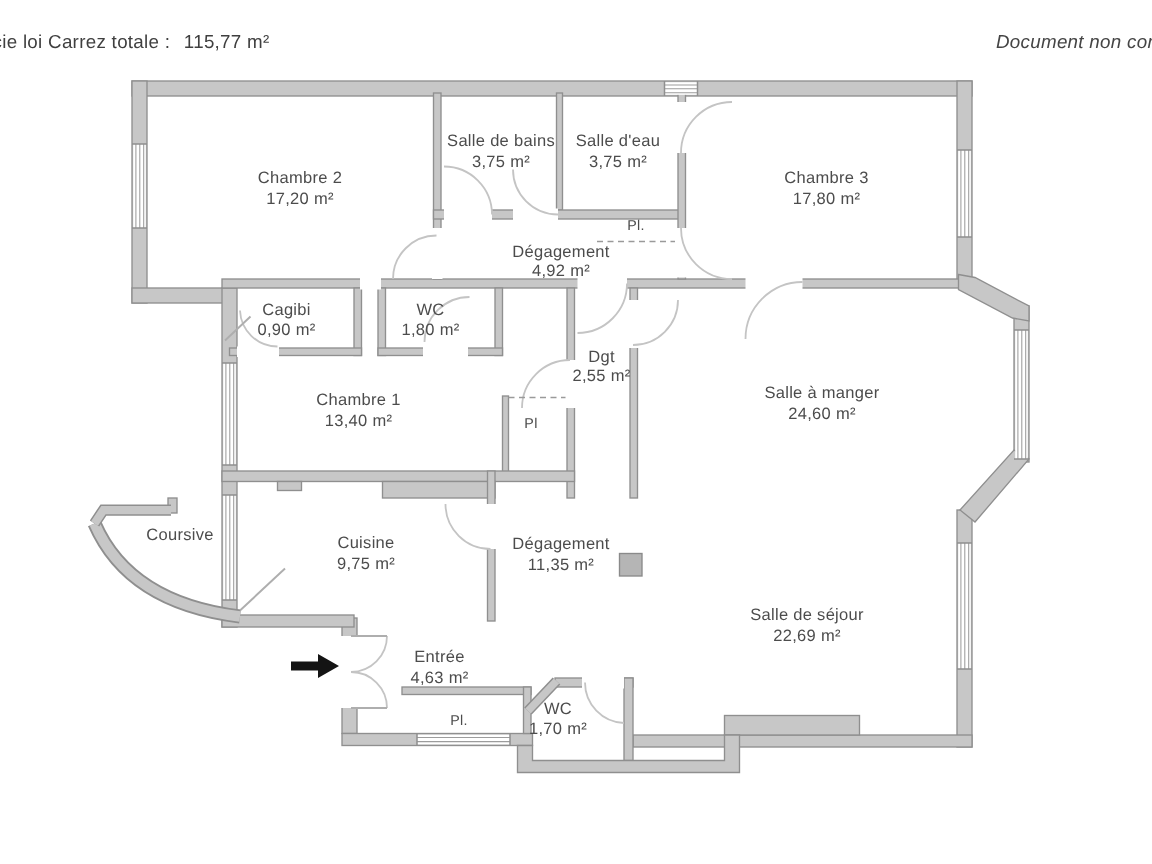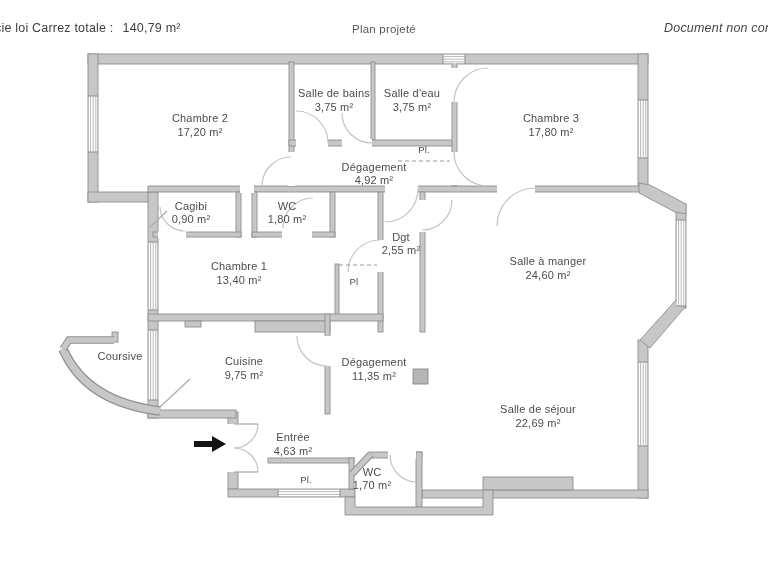--- a/index.html
+++ b/index.html
@@ -15,23 +15,22 @@
   svg{position:absolute;top:0;left:0;}
   text{font-family:"Liberation Sans",sans-serif;fill:#4c4c4c;font-size:11px;letter-spacing:.2px;}
   text.small{font-size:9.5px;}
 </style>
 </head>
 <body>
 
 <div id="stage">
 
   <div class="hdr hdr-left">
-    <span>Superficie loi Carrez totale :</span><span class="val">140,79 m²</span>
+    <span>Superficie loi Carrez totale :</span><span class="val">115,77 m²</span>
   </div>
-  <div class="hdr hdr-center">Plan projeté</div>
   <div class="hdr hdr-right">Document non contractuel</div>
 
   <svg width="768" height="576" viewBox="0 0 768 576">
 
     <g fill="#c7c7c7" stroke="#8f8f8f" stroke-width="0.9">
       <rect x="88" y="54" width="560" height="10"></rect>
       <rect x="88" y="54" width="10" height="148"></rect>
       <rect x="88" y="192" width="66" height="10"></rect>
       <rect x="148" y="192" width="10" height="226"></rect>
       <rect x="638" y="54" width="10" height="136"></rect>

